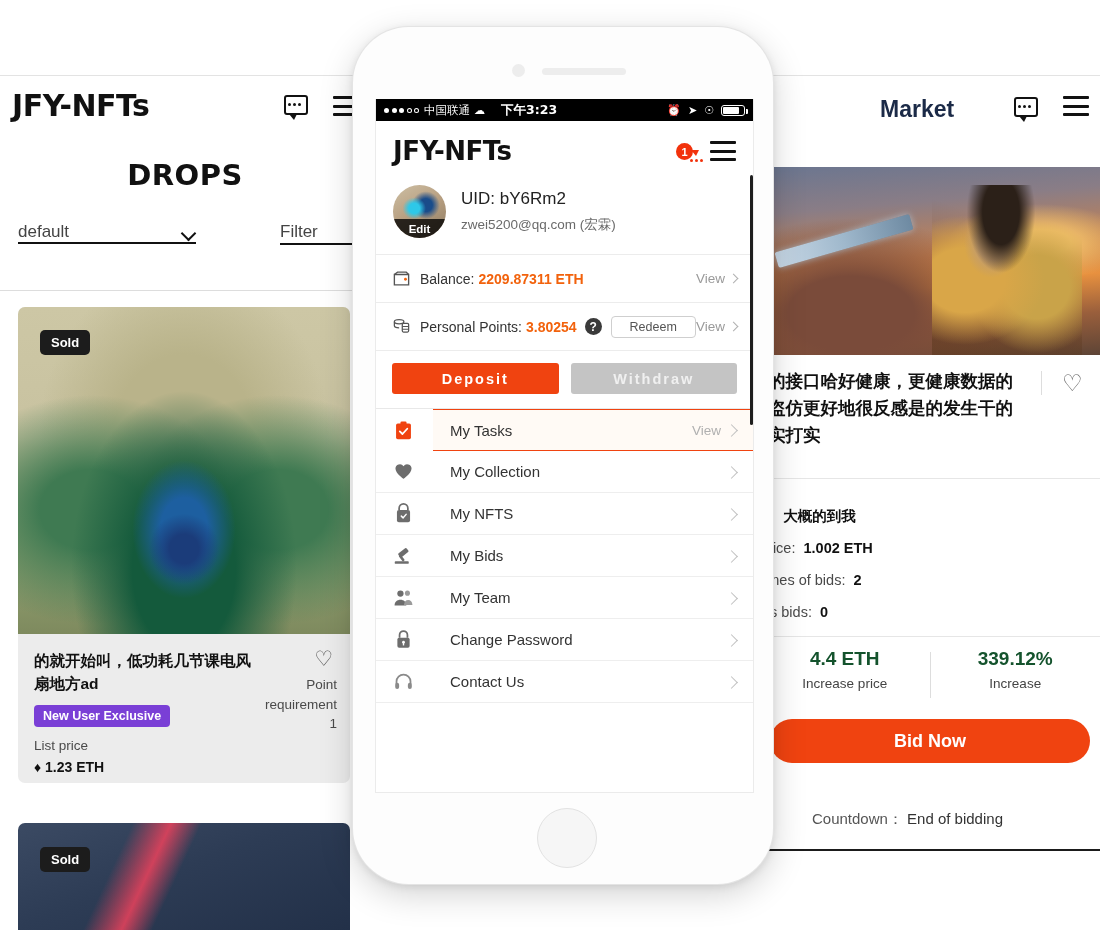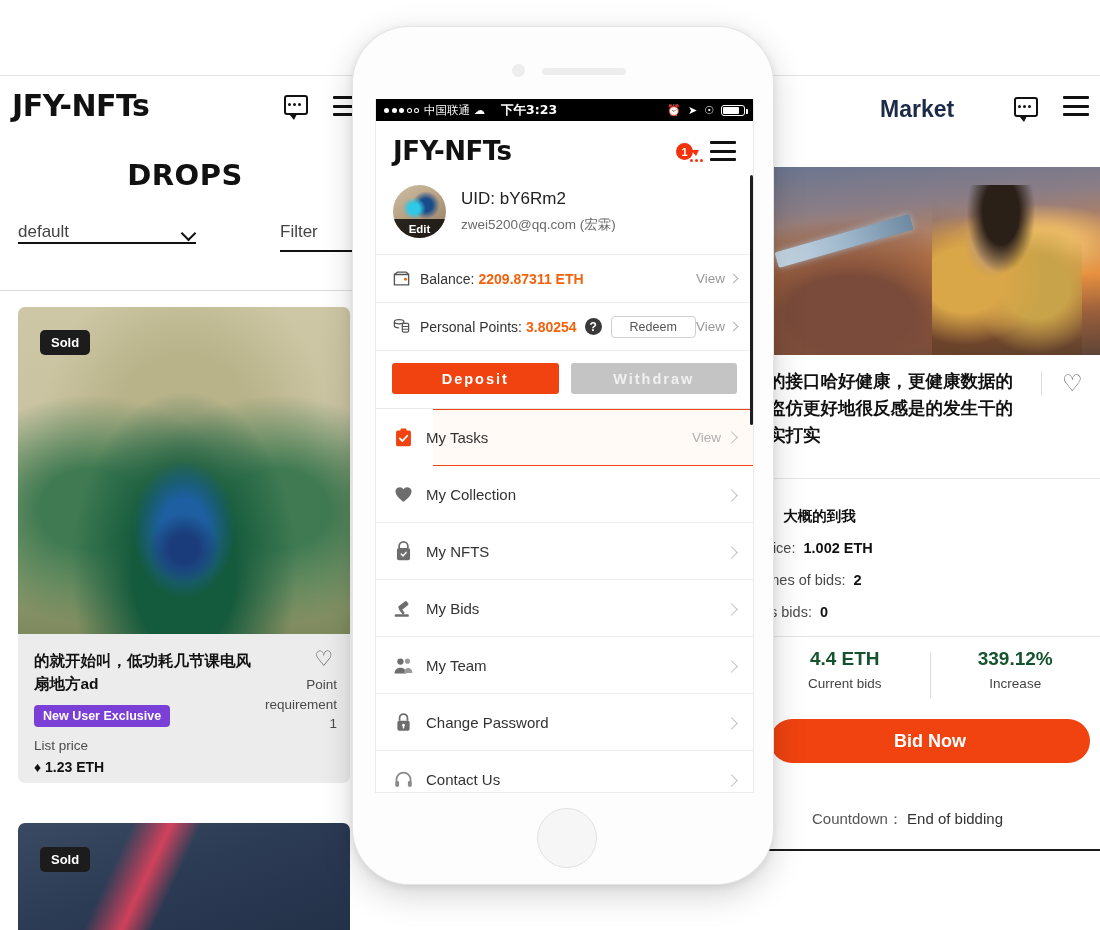--- a/index.html
+++ b/index.html
@@ -52,21 +52,21 @@
 
   
   .dt-select-default {
     position: absolute; left: 18px; top: 222px; width: 178px;
     border-bottom: 2px solid #111; padding-bottom: 0;
     display: flex; align-items: center; justify-content: space-between;
     font-size: 17px; color: #444;
   }
   .dt-select-filter {
     position: absolute; left: 280px; top: 222px; width: 110px;
-    border-bottom: 2px solid #111; padding-bottom: 8px;
+    border-bottom: 2px solid #111; padding-bottom: 1px;
     display: flex; align-items: center; justify-content: space-between;
     font-size: 17px; color: #444;
   }
   .chev-d { width: 13px; height: 8px; position: relative; }
   .chev-d:after {
     content: ""; position: absolute; left: 0; top: 0; width: 9px; height: 9px;
     border-right: 2.5px solid #111; border-bottom: 2.5px solid #111;
     transform: rotate(45deg);
   }
   .dt-divider { position: absolute; left: 0; top: 290px; width: 370px; height: 1px; background: #ddd; }
@@ -282,23 +282,23 @@
   }
   .btn-withdraw {
     flex: 1; height: 31px; background: #c4c4c4; color: #f0f0f0; border: none; border-radius: 3px;
     font-size: 14.5px; font-weight: 700; letter-spacing: 2px; cursor: pointer;
     font-family: "Liberation Sans", sans-serif;
   }
 
   
   .ph-menu { border-top: 1px solid #e8e8e8; }
   .ph-item {
-    display: flex; align-items: center; height: 57px; padding: 0 17px;
+    display: flex; align-items: center; height: 42px; padding: 0 17px;
     border-bottom: 1px solid #eeeeee; font-size: 15px; color: #333; cursor: pointer;
-    position: relative; background: #fff;
+    position: relative; background: #fff; gap: 24px;
   }
   .ph-item.active {
     background: #fffaf5; border: 1px solid #f04310; border-left: none; border-right: none;
     margin-left: 0;
   }
   .ph-item.active:before {
     content: ""; position: absolute; left: 0; top: -1px; bottom: -1px; width: 57px; background: #fff;
     border-right: none;
   }
   .ph-item .mi-ico { width: 21px; height: 21px; margin-right: 12px; flex: 0 0 21px; z-index: 2; }
@@ -425,21 +425,21 @@
         <span class="lbl">y's bids:</span>
         <span class="val">0</span>
       </div>
     </div>
 
     <div class="rt-line2"></div>
 
     <div class="rt-pricerow">
       <div class="rt-pbox">
         <div class="big">4.4 ETH</div>
-        <div class="sub">Current bids</div>
+        <div class="sub">Increase price</div>
       </div>
       <div class="rt-pdiv"></div>
       <div class="rt-pbox">
         <div class="big">339.12%</div>
         <div class="sub">Increase</div>
       </div>
     </div>
 
     <button class="rt-bid">Bid Now</button>
 

